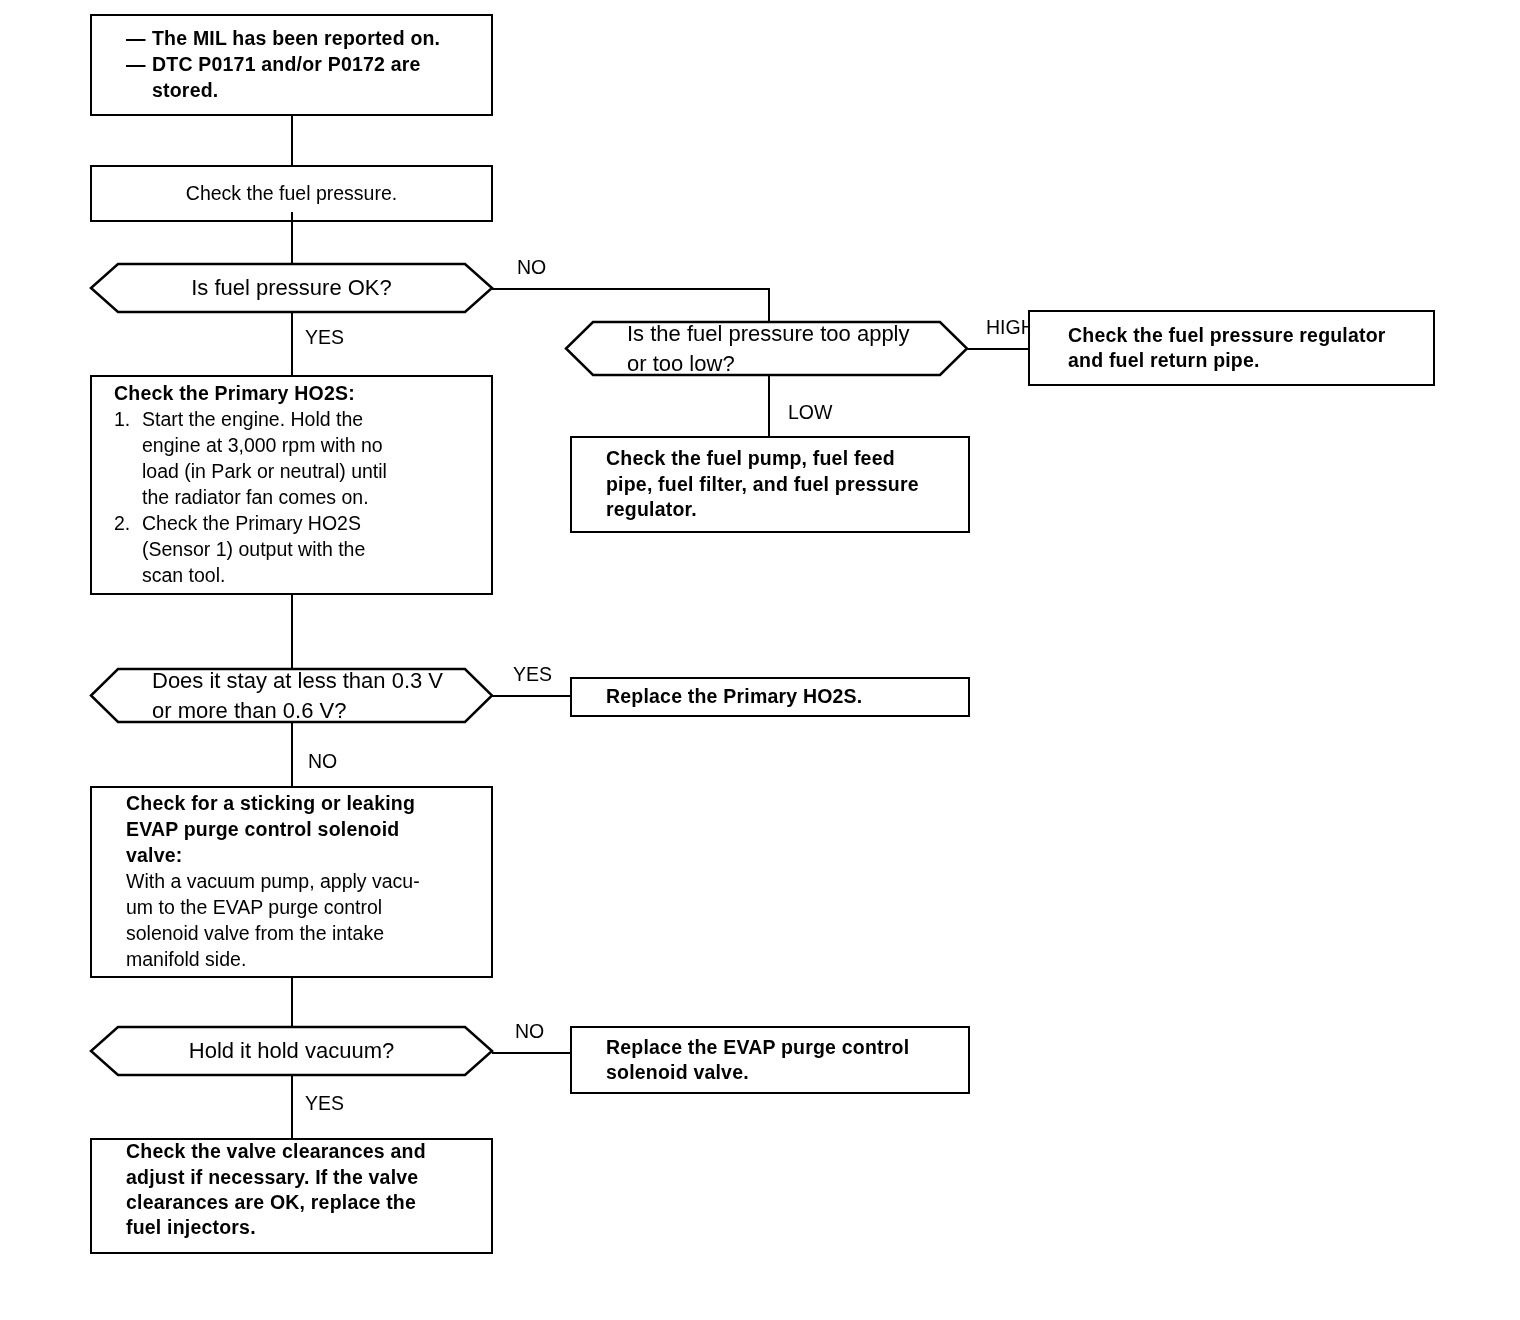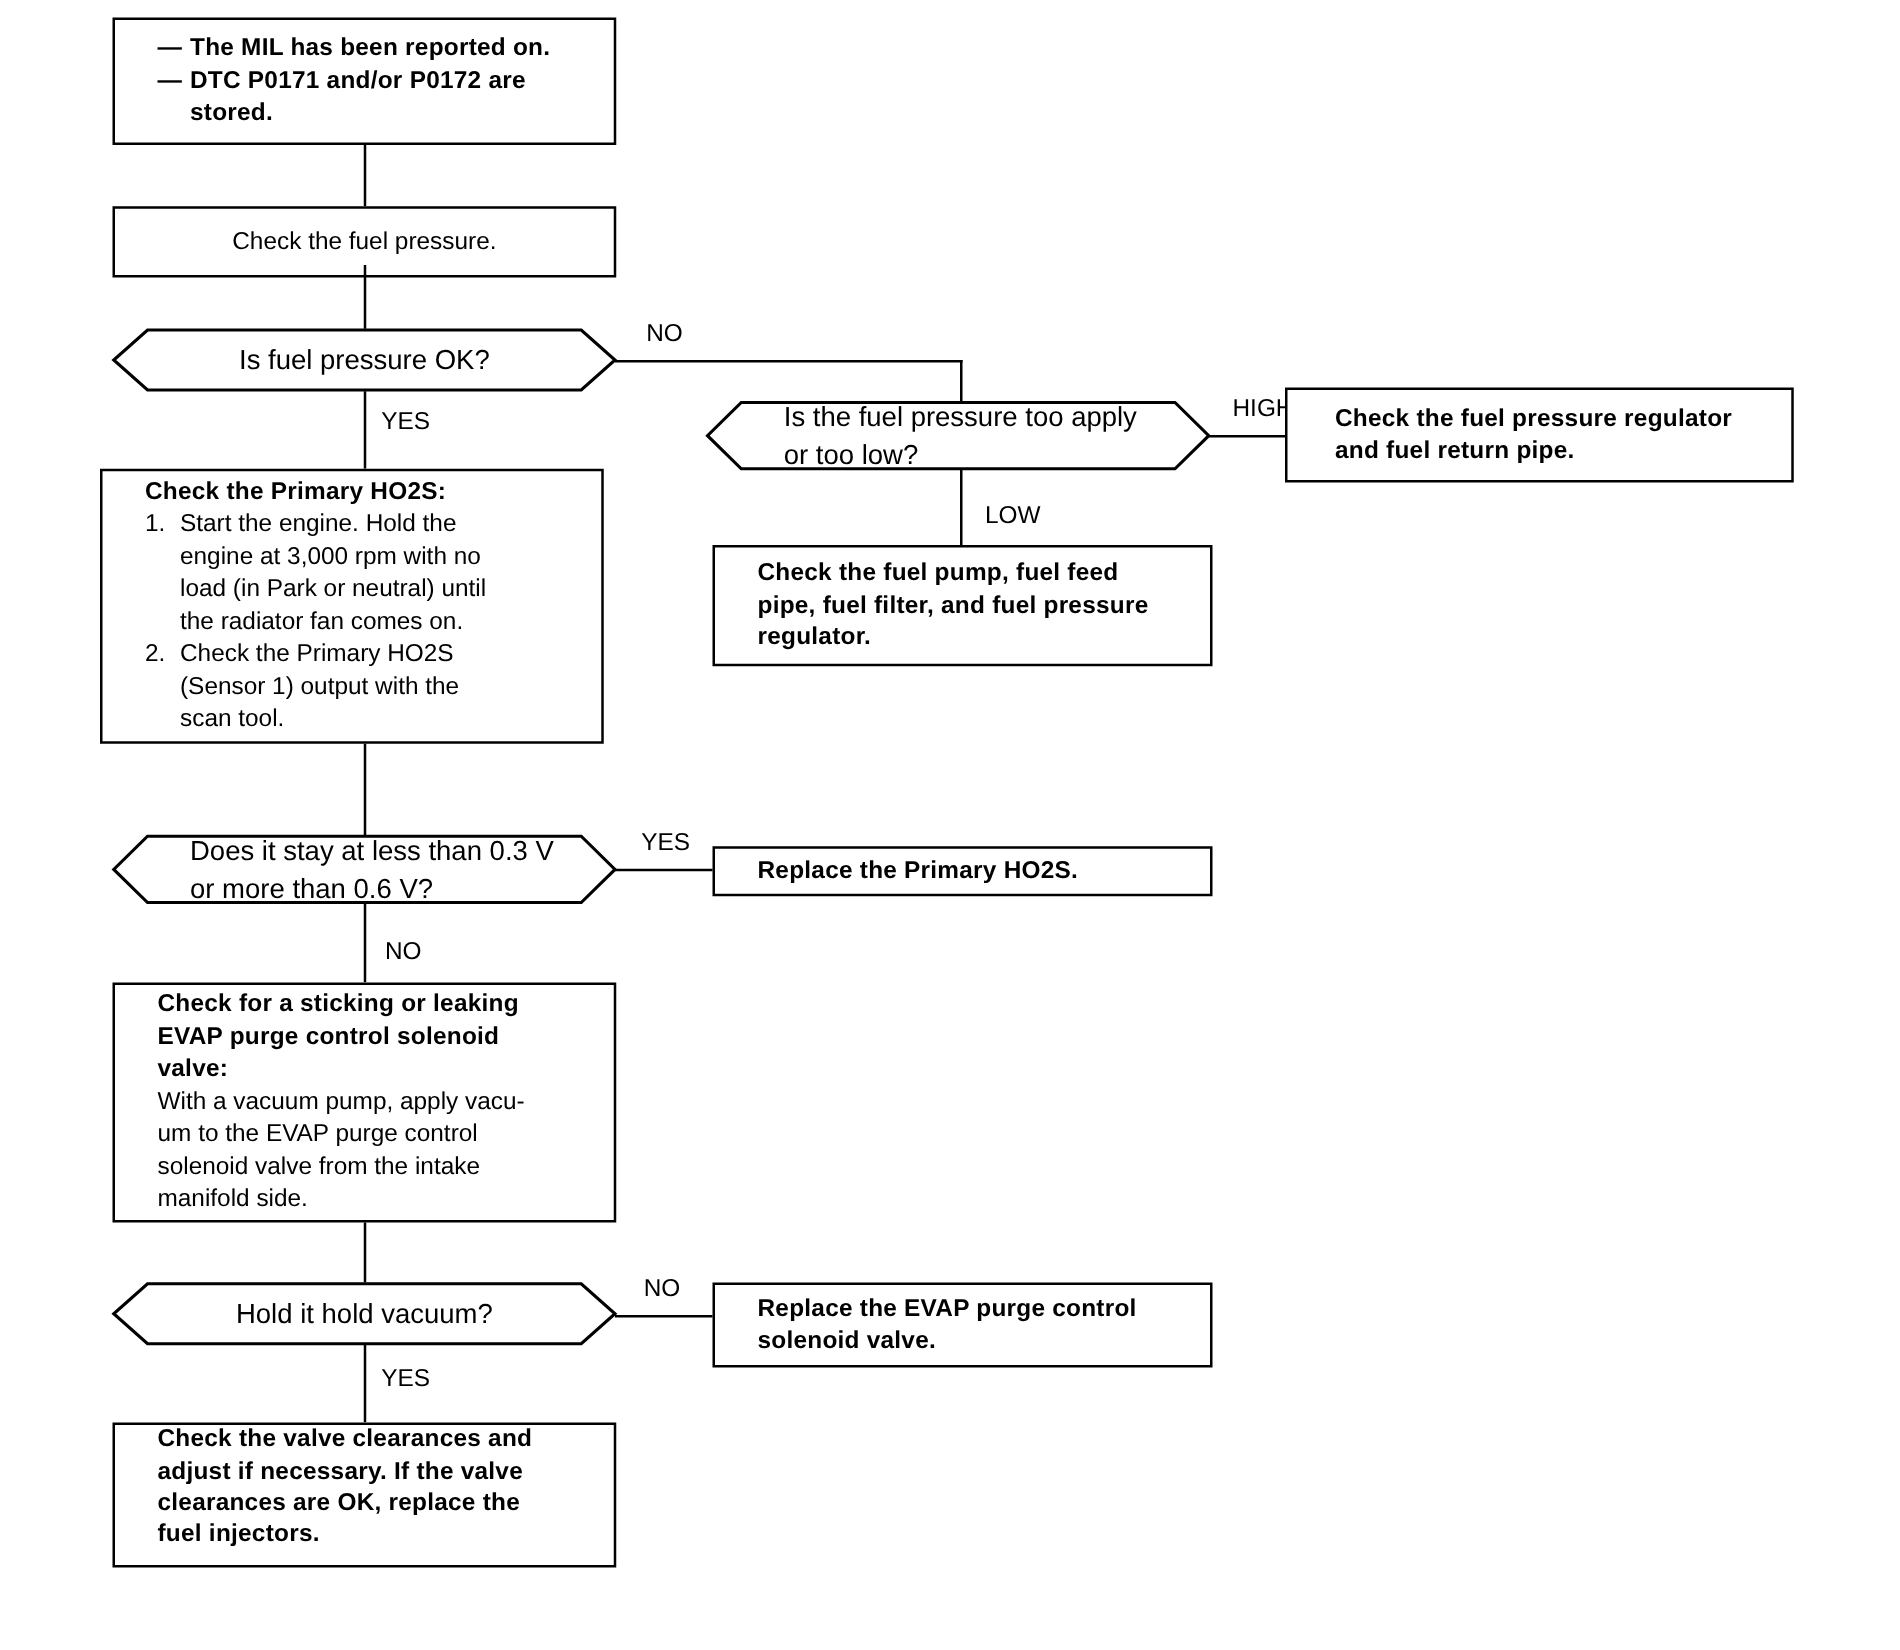--- a/index.html
+++ b/index.html
@@ -158,21 +158,21 @@
 
   <div class="vline" style="left:768px; top:376px; height:60px;"></div>
   <div class="blabel" style="left:788px; top:403px;">LOW</div>
 
   <div class="box bold" style="left:570px; top:436px; width:400px; height:97px; padding:0 10px 0 34px;">
     <div class="txt">Check the fuel pump, fuel feed
 pipe, fuel filter, and fuel pressure
 regulator.</div>
   </div>
 
-  <div class="box" style="left:80px; top:375px; width:403px; height:220px; padding:0 14px 0 34px;">
+  <div class="box" style="left:90px; top:375px; width:403px; height:220px; padding:0 14px 0 22px;">
     <div class="hdr">Check the Primary HO2S:</div>
     <div class="numrow">
       <span class="mk">1.</span>
       <span class="bd">Start the engine. Hold the
 engine at 3,000 rpm with no
 load (in Park or neutral) until
 the radiator fan comes on.</span>
     </div>
     <div class="numrow">
       <span class="mk">2.</span>

